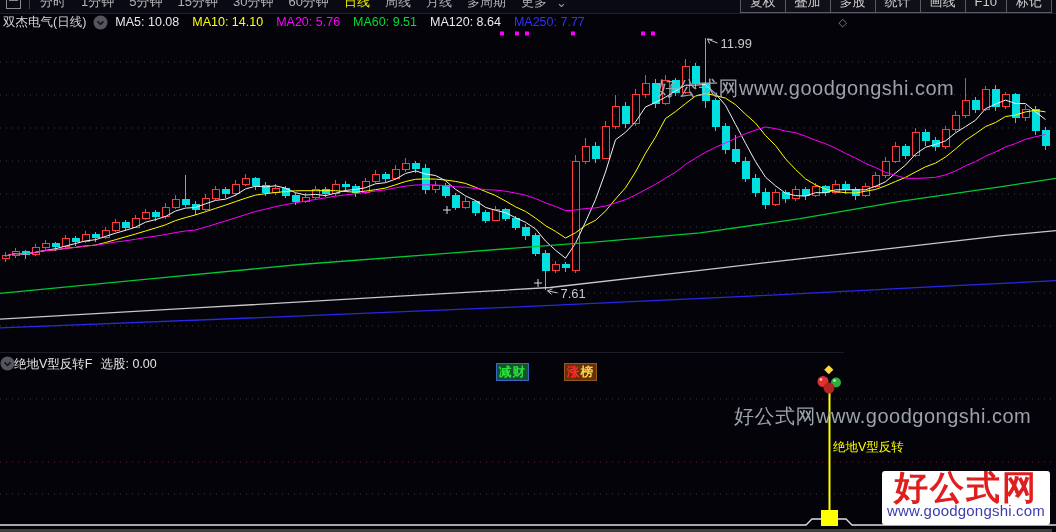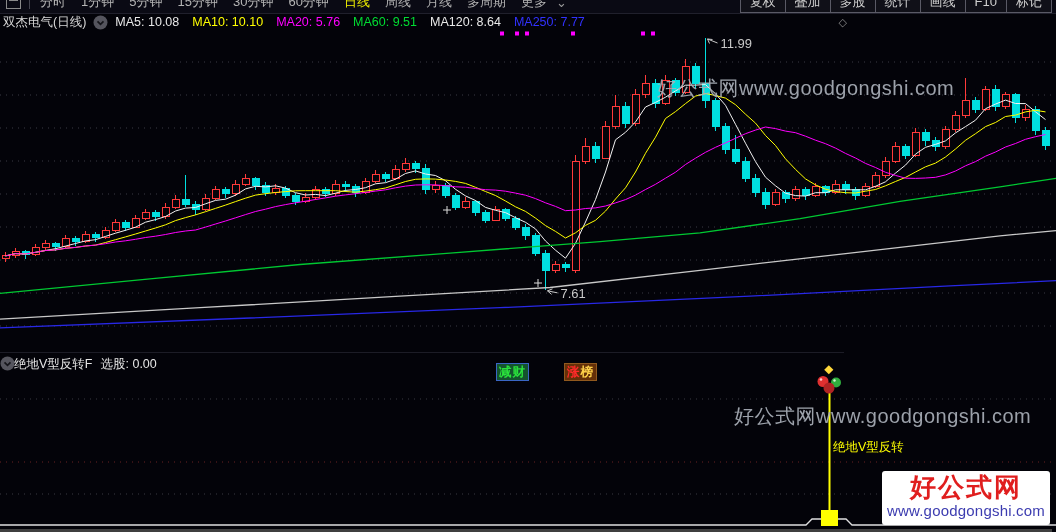--- a/index.html
+++ b/index.html
@@ -48,21 +48,21 @@
   
   .ind-pane{position:absolute;left:0;top:352px;width:844px;height:180px;border-top:1px solid #1c1c26;}
   .ind-header{position:absolute;left:0;top:3px;display:flex;align-items:center;
               font-size:12.5px;color:#e6e6e6;}
   .ind-title{margin-right:8px;white-space:nowrap;}
   .ind-pane svg{position:absolute;left:0;top:0;}
   .wm-ind{left:734px;top:50px;}
   .signal-label{position:absolute;left:833px;top:86px;font-size:12.5px;color:#ffff00;white-space:nowrap;}
   .logo-box{position:absolute;left:882px;top:118px;width:168px;height:54px;background:#ffffff;
             border-radius:3px;text-align:center;overflow:hidden;}
-  .logo-title{font-size:26px;font-weight:bold;color:#e01e1e;line-height:30px;margin-top:1px;letter-spacing:2px;}
+  .logo-title{font-size:34px;font-weight:bold;color:#e01e1e;line-height:30px;margin-top:1px;letter-spacing:2px;}
   .logo-url{font-size:15px;font-weight:normal;color:#3c3cb0;line-height:18px;letter-spacing:.2px;}
   .bottom-strip{position:absolute;left:0;top:176px;width:1052px;height:3px;background:#3f3f3f;}
 </style>
 </head>
 <body>
 
 <div class="app">
 
   <div class="topbar">
     <div class="topbar-inner">
@@ -97,21 +97,21 @@
   <div class="infobar">
     <span class="stock-title">双杰电气(日线)</span>
     <span class="drop-circle">
       <svg width="15" height="15">
           <circle cx="7.5" cy="7.5" r="7" fill="#55555e"></circle>
         <path d="M4.5 6.3 L7.5 9.3 L10.5 6.3" stroke="#15151b" stroke-width="1.7" fill="none"></path>
         </svg>
     </span>
     <div class="ma-legend" id="maLegend">
         <span class="ma-item" style="color: rgb(232, 232, 232);">MA5: 10.08</span>
-        <span class="ma-item" style="color: rgb(255, 255, 0);">MA10: 10.10</span>
+        <span class="ma-item" style="color: rgb(255, 255, 0);">MA10: 14.10</span>
         <span class="ma-item" style="color: rgb(255, 0, 255);">MA20: 5.76</span>
         <span class="ma-item" style="color: rgb(0, 220, 50);">MA60: 9.51</span>
         <span class="ma-item" style="color: rgb(232, 232, 232);">MA120: 8.64</span>
         <span class="ma-item" style="color: rgb(50, 50, 255);">MA250: 7.77</span>
       </div>
     <span class="corner-diamond">◇</span>
   </div>
 
   <div class="chart-pane">
     <svg id="mainSvg" width="1056" height="322">

